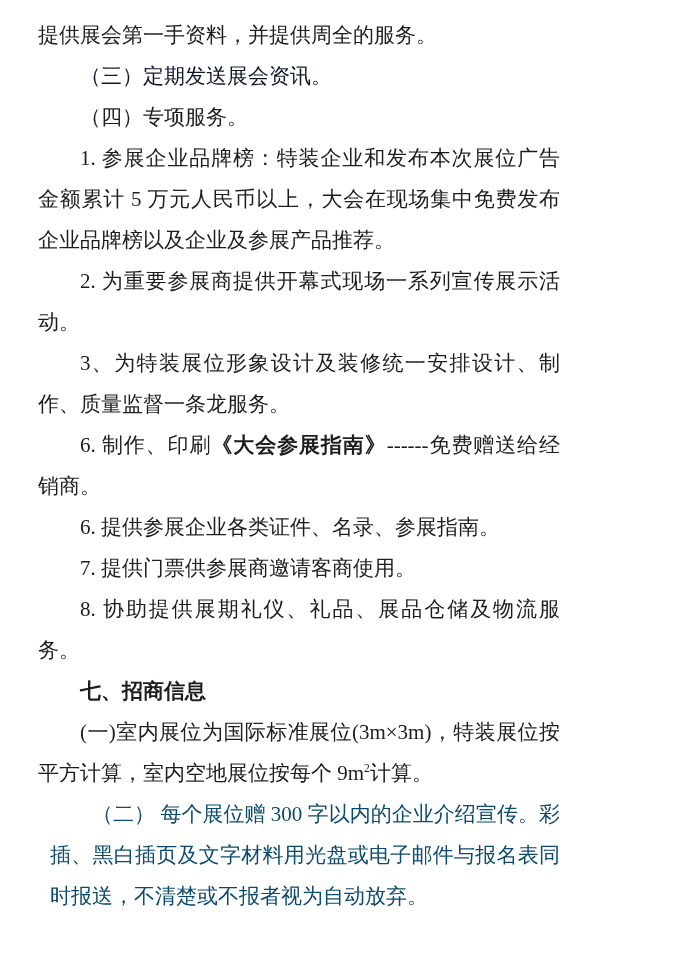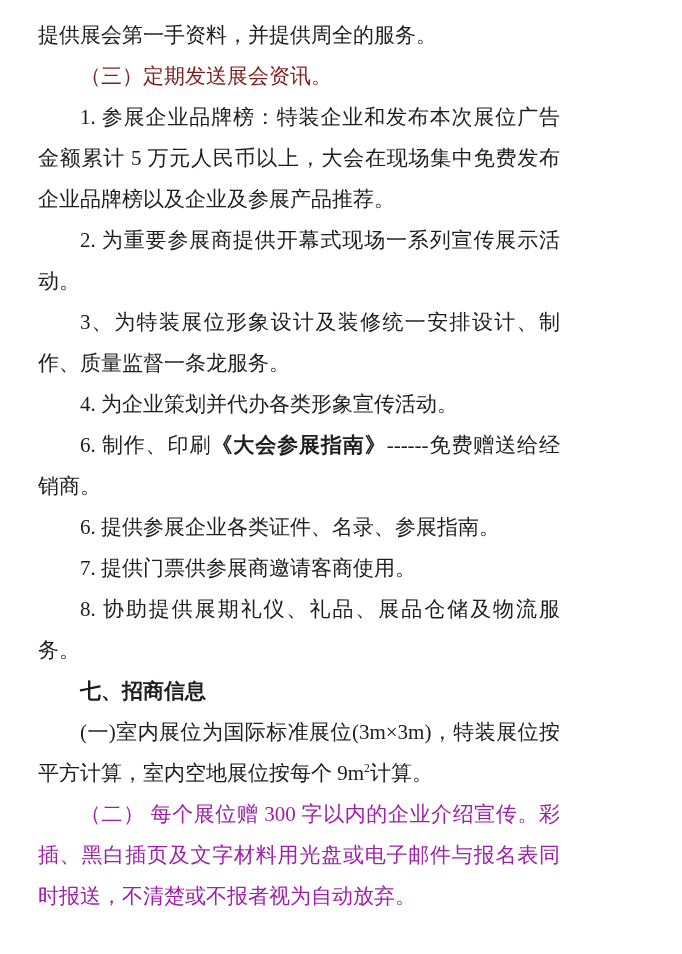--- a/index.html
+++ b/index.html
@@ -40,25 +40,25 @@
     vertical-align: super;
     font-size: 0.55em;
     line-height: 0;
   }
 </style>
 </head>
 <body>
 
 <div class="page" style="background: rgb(255, 255, 255);">
     <p class="doc-para" style="color: rgb(29, 29, 31);"><span>提供展会第一手资料，并提供周全的服务。</span></p>
-    <p class="doc-para indent" style="color: #7f1d1d;"><span>（三）定期发送展会资讯。</span></p>
+    <p class="doc-para indent" style="color: #0f172a;"><span>（三）定期发送展会资讯。</span></p>
+    <p class="doc-para indent" style="color: rgb(29, 29, 31);"><span>（四）专项服务。</span></p>
     <p class="doc-para indent" style="color: rgb(29, 29, 31);"><span>1. 参展企业品牌榜：特装企业和发布本次展位广告金额累计 5 万元人民币以上，大会在现场集中免费发布企业品牌榜以及企业及参展产品推荐。</span></p>
     <p class="doc-para indent" style="color: rgb(29, 29, 31);"><span>2. 为重要参展商提供开幕式现场一系列宣传展示活动。</span></p>
     <p class="doc-para indent" style="color: rgb(29, 29, 31);"><span>3、为特装展位形象设计及装修统一安排设计、制作、质量监督一条龙服务。</span></p>
-    <p class="doc-para indent" style="color: rgb(29, 29, 31);"><span>4. 为企业策划并代办各类形象宣传活动。</span></p>
     <p class="doc-para indent" style="color: rgb(29, 29, 31);"><span>6. 制作、印刷</span><span class="bold">《大会参展指南》</span><span>------免费赠送给经销商。</span></p>
     <p class="doc-para indent" style="color: rgb(29, 29, 31);"><span>6. 提供参展企业各类证件、名录、参展指南。</span></p>
     <p class="doc-para indent" style="color: rgb(29, 29, 31); font-family: Liberation Serif, serif;"><span>7. 提供门票供参展商邀请客商使用。</span></p>
     <p class="doc-para indent" style="color: rgb(29, 29, 31);"><span>8. 协助提供展期礼仪、礼品、展品仓储及物流服务。</span></p>
     <p class="doc-para indent heading" style="color: rgb(29, 29, 31);"><span class="bold">七、招商信息</span></p>
     <p class="doc-para indent" style="color: rgb(29, 29, 31);"><span>(一)室内展位为国际标准展位(3m×3m)，特装展位按平方计算，室内空地展位按每个 9m</span><span class="sup">2</span><span>计算。</span></p>
-    <p class="doc-para indent" style="color: #a21caf;"><span>（二） 每个展位赠 300 字以内的企业介绍宣传。彩插、黑白插页及文字材料用光盘或电子邮件与报名表同时报送，不清楚或不报者视为自动放弃。</span></p>
+    <p class="doc-para indent" style="color: #0c4a6e; margin-left: 12px;"><span>（二） 每个展位赠 300 字以内的企业介绍宣传。彩插、黑白插页及文字材料用光盘或电子邮件与报名表同时报送，不清楚或不报者视为自动放弃。</span></p>
   </div>
 
 </body></html>

